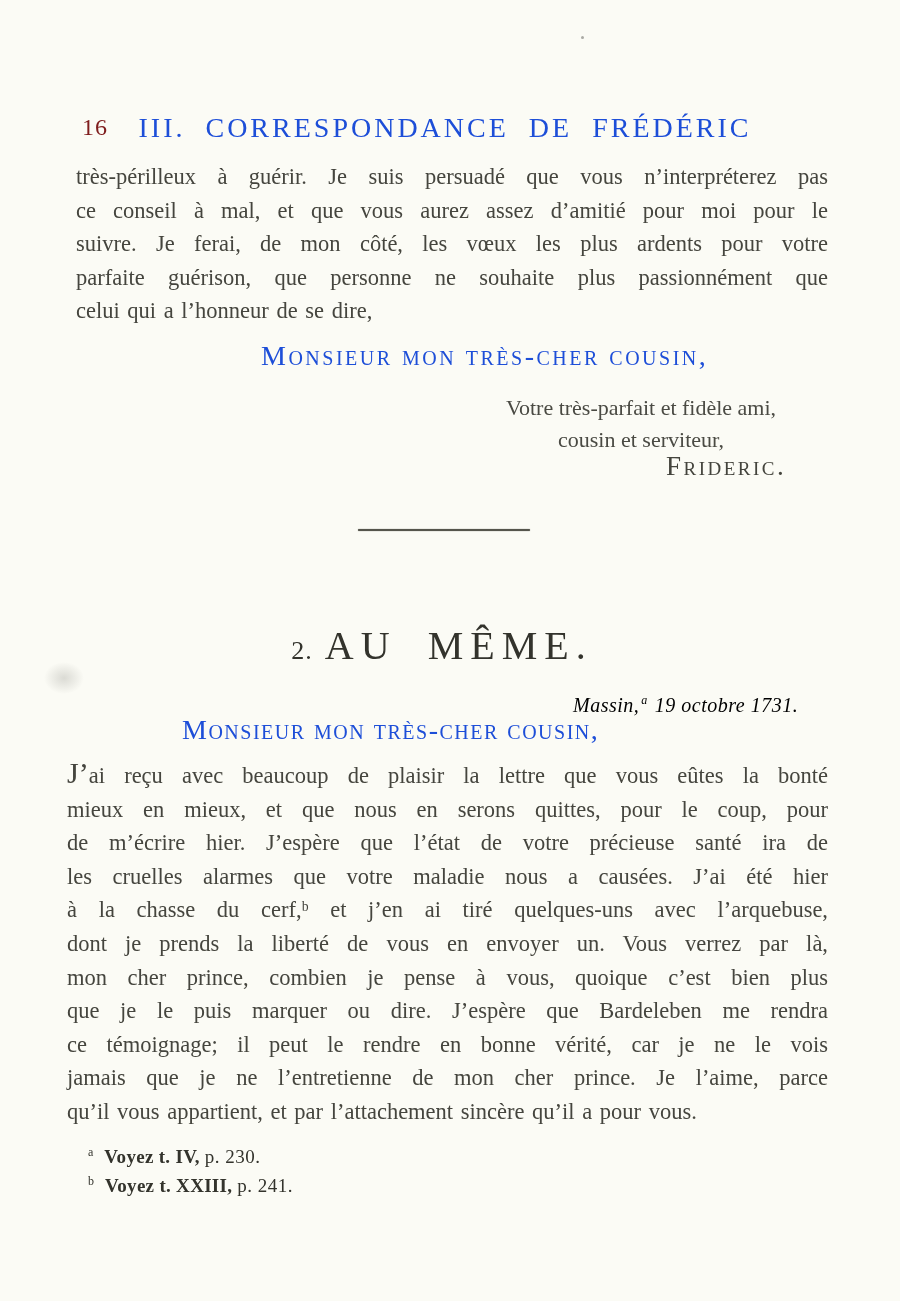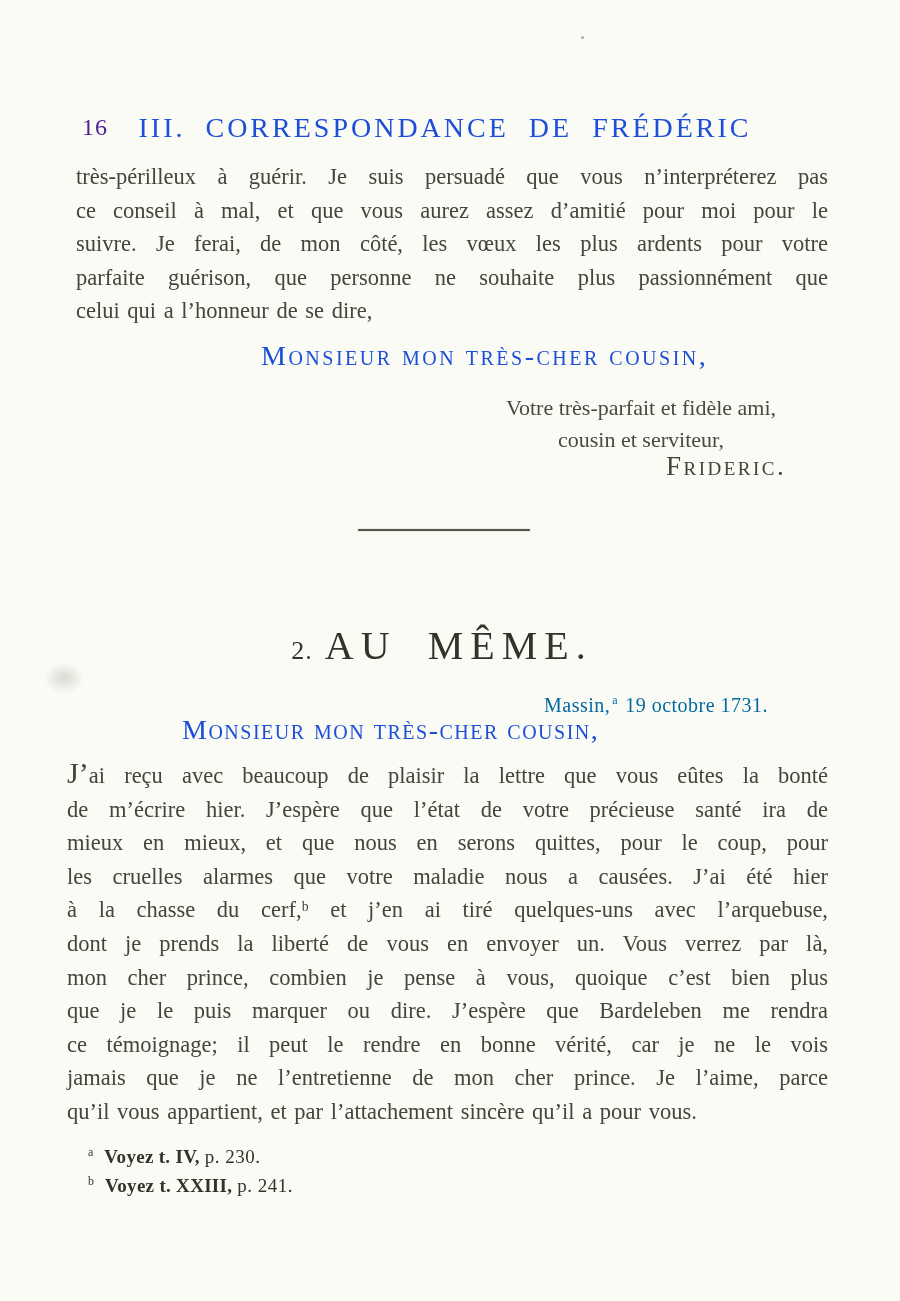--- a/index.html
+++ b/index.html
@@ -9,21 +9,21 @@
     font-family:"Liberation Serif","DejaVu Serif",serif;
     color:#46463f;
     overflow:hidden;
     position:relative;
   }
   .page{position:absolute;inset:0;}
 
   
   .pageno{
     position:absolute;left:82px;top:114px;
-    font-size:24px;letter-spacing:1px;color:#4c1d95;text-align:right;
+    font-size:24px;letter-spacing:1px;color:#7f1d1d;text-align:right;
   }
   .head-title{
     position:absolute;left:0;top:112px;width:890px;
     text-align:center;
     font-size:28px;letter-spacing:3px;word-spacing:10px;
     color:#1d4ed8;white-space:nowrap;
   }
 
   
   .para{position:absolute;font-size:22.5px;line-height:33.6px;color:#45453e;}
@@ -72,22 +72,22 @@
   
   .heading2{
     position:absolute;left:0;top:626px;width:884px;
     text-align:center;line-height:1;white-space:nowrap;color:#33332c;
   }
   .h-num{font-size:26px;letter-spacing:1px;}
   .h-title{font-size:40px;letter-spacing:7px;word-spacing:14px;margin-left:12px;}
 
   
   .dateline{
-    position:absolute;left:544px;top:694px;
-    font-size:20px;letter-spacing:.5px;color:#0369a1;white-space:nowrap;line-height:1.1;
+    position:absolute;left:573px;top:694px;
+    font-size:20px;letter-spacing:.5px;color:#000000;white-space:nowrap;line-height:1.1;font-style:italic;
   }
   .noteref{font-size:12px;vertical-align:super;line-height:0;margin:0 7px 0 2px;}
 
   
   .footnotes{position:absolute;left:88px;top:1142px;font-size:19px;line-height:29px;color:#33332c;}
   .fn{white-space:nowrap;}
   .fn-ref{font-size:12px;vertical-align:super;line-height:0;margin-right:11px;}
   .fn-cite{font-weight:bold;letter-spacing:.3px;margin-right:5px;}
   .fn-page{letter-spacing:.5px;}
 
@@ -134,22 +134,22 @@
   </div>
 
   <div class="dateline">
     <span>Massin,</span><sup class="noteref">a</sup><span>19 octobre 1731.</span>
   </div>
 
   <div class="salut salut2">Monsieur mon très-cher cousin,</div>
 
   <div class="para para2">
       <div class="jline">J’ai reçu avec beaucoup de plaisir la lettre que vous eûtes la bonté</div>
+      <div class="jline">mieux en mieux, et que nous en serons quittes, pour le coup, pour</div>
       <div class="jline">de m’écrire hier. J’espère que l’état de votre précieuse santé ira de</div>
-      <div class="jline">mieux en mieux, et que nous en serons quittes, pour le coup, pour</div>
       <div class="jline">les cruelles alarmes que votre maladie nous a causées. J’ai été hier</div>
       <div class="jline">à la chasse du cerf,ᵇ et j’en ai tiré quelques-uns avec l’arquebuse,</div>
       <div class="jline">dont je prends la liberté de vous en envoyer un. Vous verrez par là,</div>
       <div class="jline">mon cher prince, combien je pense à vous, quoique c’est bien plus</div>
       <div class="jline">que je le puis marquer ou dire. J’espère que Bardeleben me rendra</div>
       <div class="jline">ce témoignage; il peut le rendre en bonne vérité, car je ne le vois</div>
       <div class="jline">jamais que je ne l’entretienne de mon cher prince. Je l’aime, parce</div>
       <div class="jline last">qu’il vous appartient, et par l’attachement sincère qu’il a pour vous.</div>
     </div>
 

